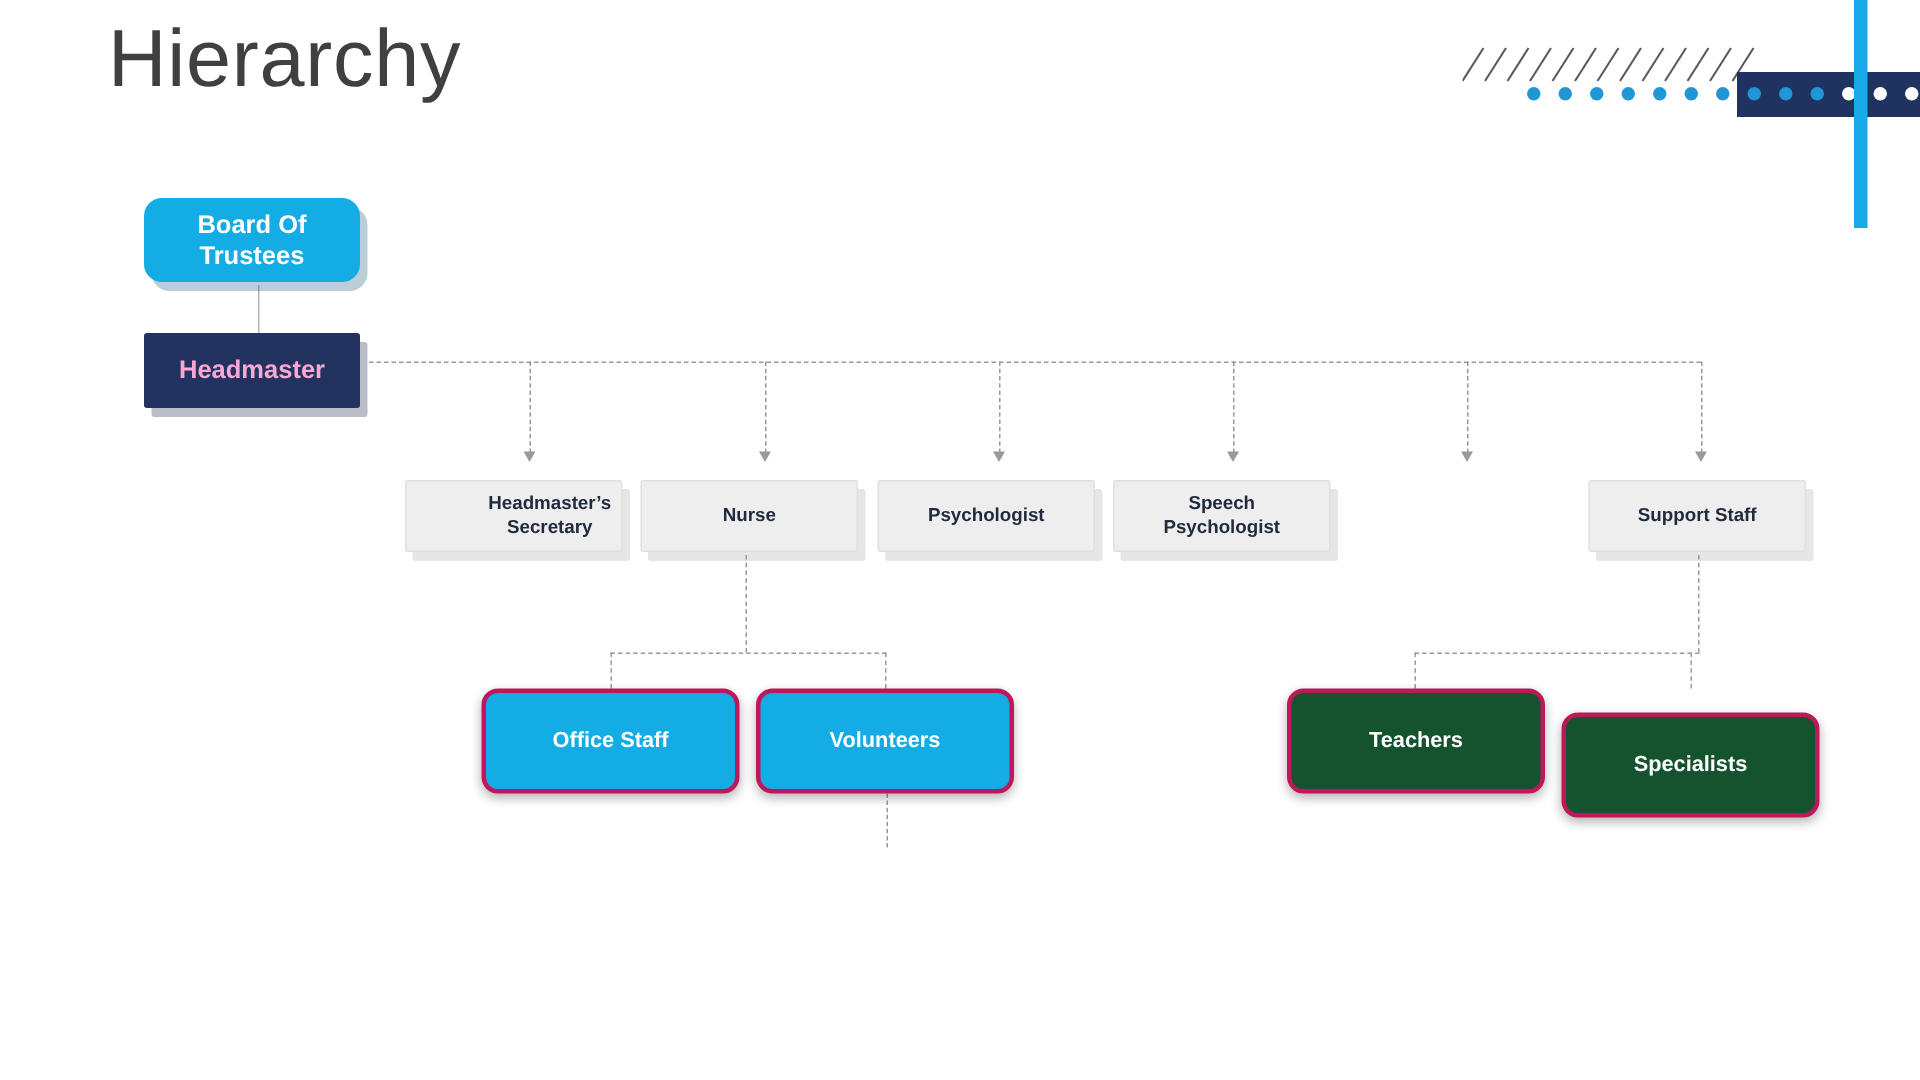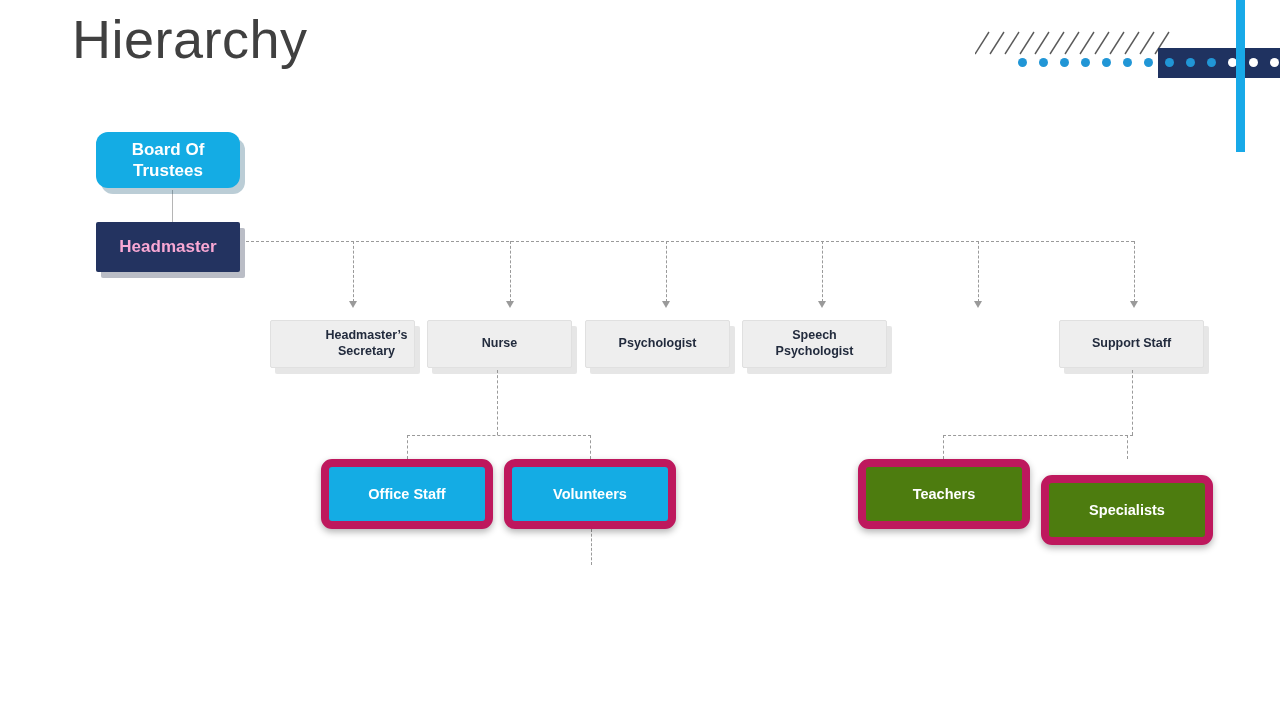--- a/index.html
+++ b/index.html
@@ -50,26 +50,26 @@
     align-items:center;
   }
   .node.gray-flat{
     background:#eeeeee;color:#222b3d;font-weight:bold;font-size:12.5px;
     border:1px solid #e0e0e0;
     box-shadow:5px 6px 0 0 rgba(140,140,140,.22);
   }
 
   
   .node.round{
-    border-radius:11px;border:8px solid #be185d;
+    border-radius:11px;border:3px solid #be185d;
     font-weight:bold;font-size:14.5px;color:#ffffff;
     box-shadow:0 3px 7px rgba(0,0,0,.30);
   }
   .node.cyan-round{background:#14ace4;}
-  .node.navy-round{background:#4d7c0f;}
+  .node.navy-round{background:#14532d;}
 </style>
 </head>
 <body>
 
 <div id="stage">
 
   <div class="page-title">Hierarchy</div>
 
   <svg class="deco-hatch" viewBox="0 0 196 26" preserveAspectRatio="none">
     <g stroke="#5a5a5a" stroke-width="1.4">

